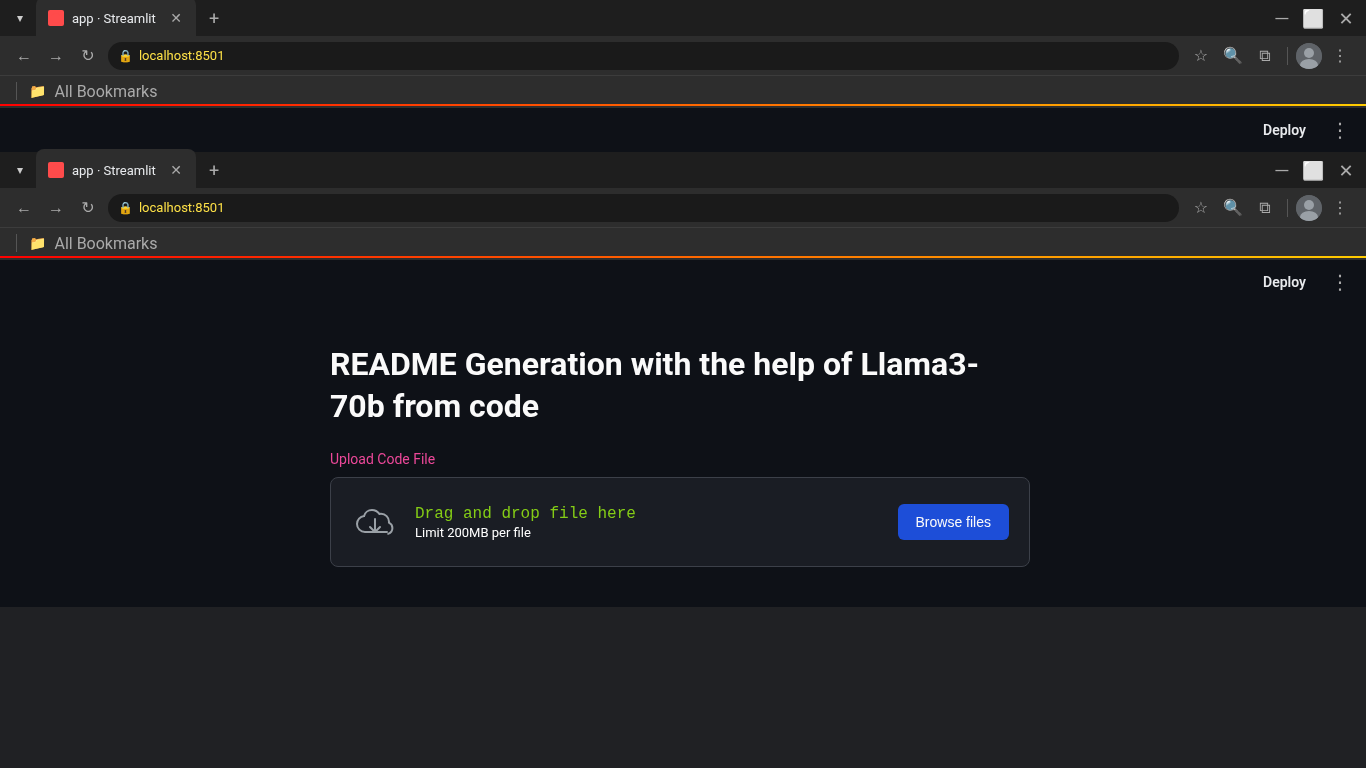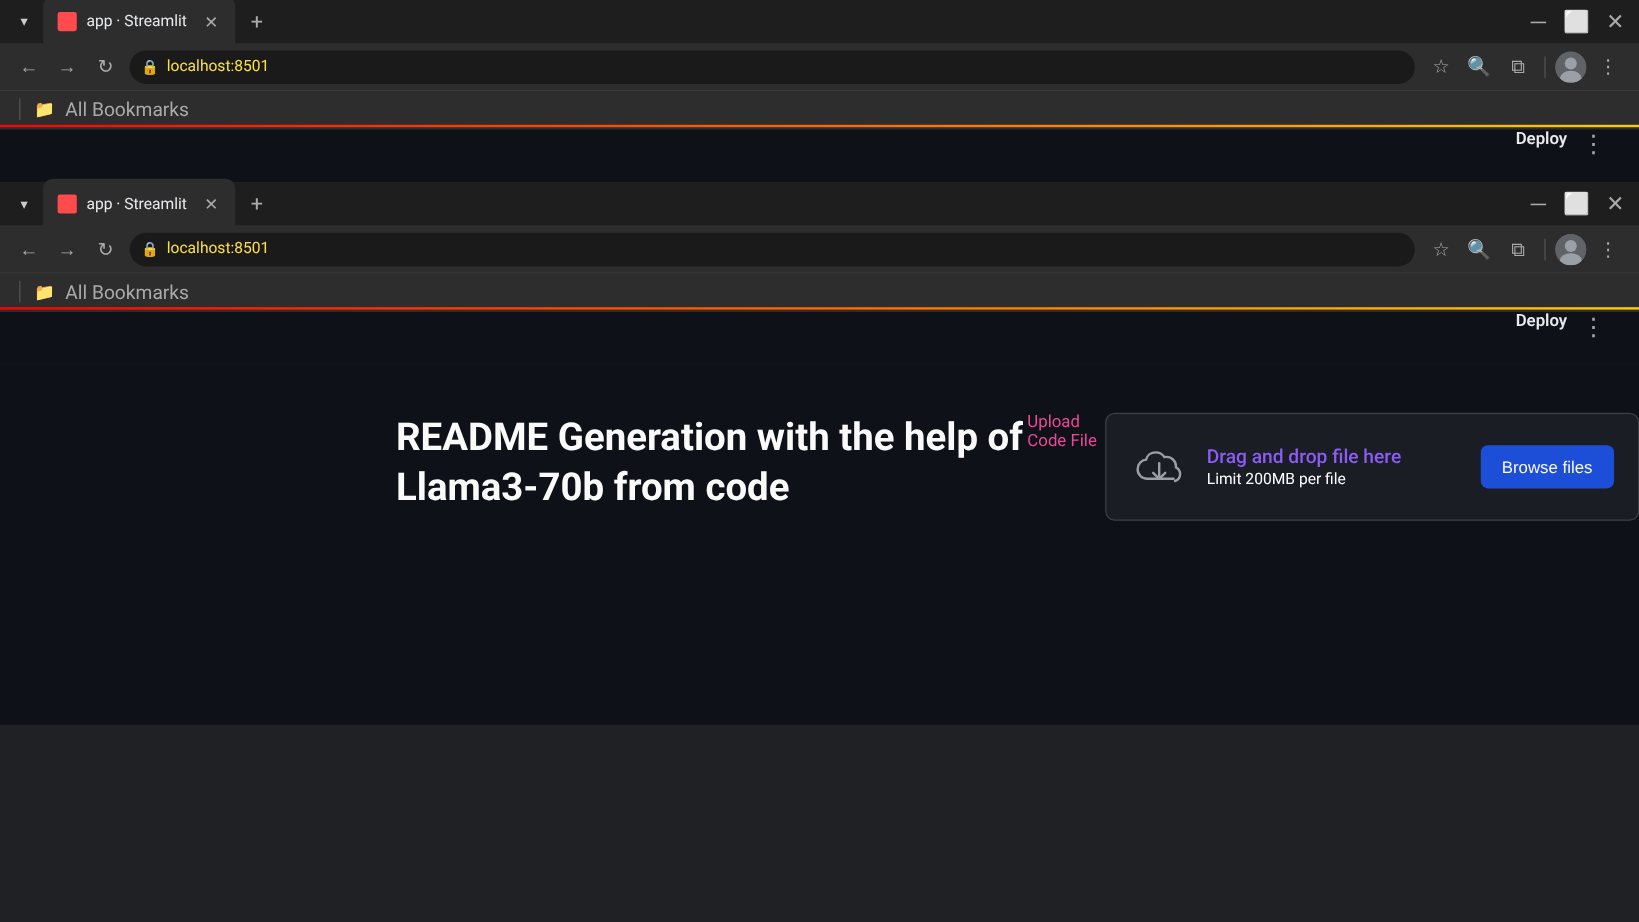--- a/index.html
+++ b/index.html
@@ -166,24 +166,24 @@
 
     .bookmark-text {
       font-size: 16px; color: #aaa;
     }
 
     
     .streamlit-bar {
       background: #0e1117;
       height: 44px;
       display: flex;
-      align-items: flex-start;
+      align-items: center;
       justify-content: flex-end;
-      padding: 0 28px;
-      gap: 12px;
+      padding: 0 16px;
+      gap: 24px;
     }
 
     .deploy-btn {
       font-size: 14px;
       color: #e8eaed;
       font-weight: 600;
       cursor: pointer;
     }
 
     .menu-dots {
@@ -196,21 +196,21 @@
       background: #2d2d2d;
       margin-top: 0;
     }
 
     
     .app-content {
       background: #0e1117;
       min-height: 300px;
       padding: 40px 0 40px 0;
       display: flex;
-      flex-direction: row;
+      flex-direction: column;
       align-items: flex-start;
       padding-left: 330px;
     }
 
     .app-title {
       font-size: 32px;
       font-weight: 700;
       color: #fafafa;
       line-height: 1.3;
       max-width: 700px;
@@ -243,22 +243,23 @@
     .cloud-icon-svg {
       width: 40px; height: 32px;
     }
 
     .upload-text-block {
       flex: 1;
     }
 
     .drag-drop-text {
       font-size: 16px;
-      color: #8b5cf6;
+      color: #84cc16;
       font-weight: 500;
+      font-family: Liberation Mono, monospace;
     }
 
     .limit-text {
       font-size: 13px;
       color: #ffffff;
       margin-top: 2px;
     }
 
     .browse-btn {
       background: #1d4ed8;

